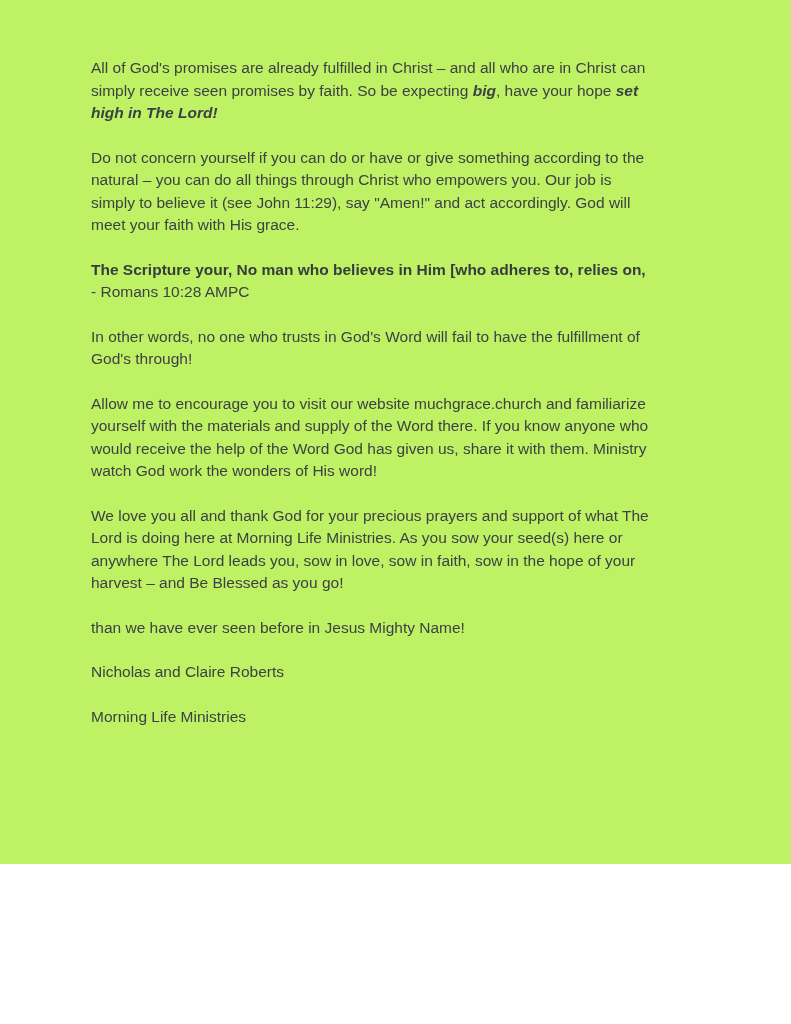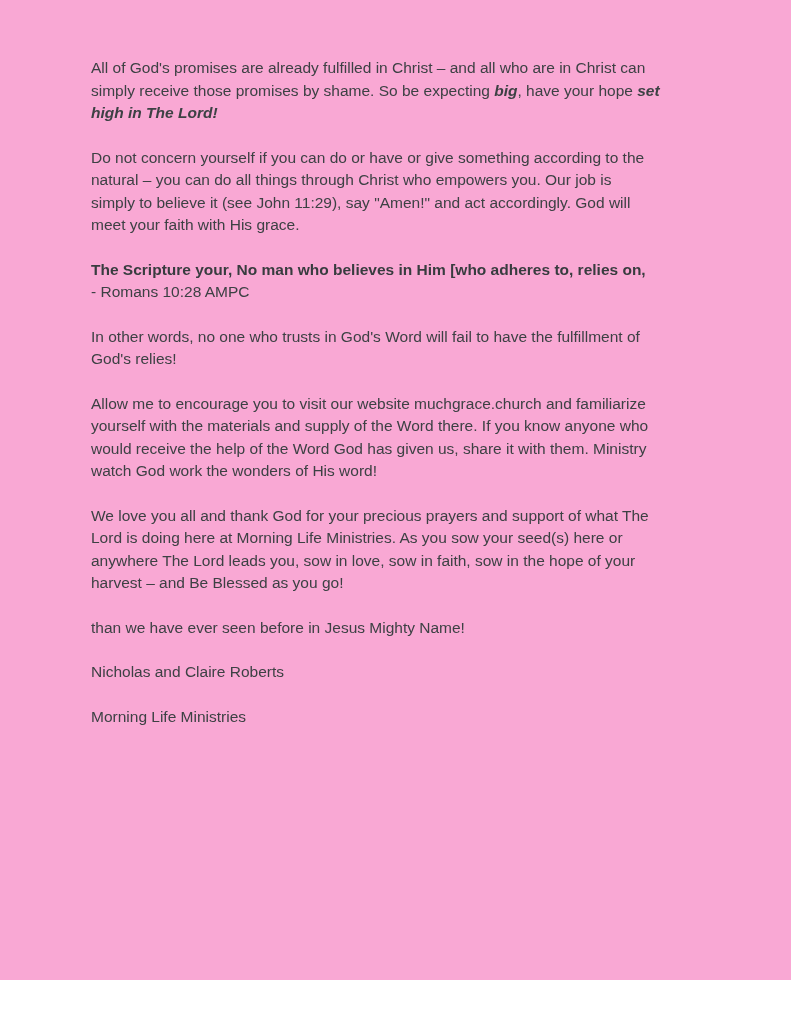--- a/index.html
+++ b/index.html
@@ -3,22 +3,22 @@
 <meta charset="utf-8">
 <style>
   html, body {
     margin: 0;
     padding: 0;
     background: #ffffff;
   }
   .page {
     position: relative;
     width: 791px;
-    height: 980px;
-    background: #f9a8d4;
+    height: 864px;
+    background: #bef264;
     overflow: hidden;
   }
   .letter-body {
     position: absolute;
     top: 57px;
     left: 91px;
     width: 640px;
     font-family: "Liberation Sans", sans-serif;
     font-size: 15.5px;
     line-height: 22.5px;
@@ -35,36 +35,36 @@
   .s-i { font-style: italic; font-weight: 700; text-align: center; }
   .s-b { font-style: normal; font-weight: 700; color: #383c3f; }
 </style>
 </head>
 <body>
 
 <div class="page">
   <div class="letter-body">
       <div class="para">
         <div class="line"><span class="s-n">All of God's promises are already fulfilled in Christ – and all who are in Christ can</span></div>
-        <div class="line"><span class="s-n">simply receive those promises by shame. So be expecting </span><span class="s-i">big</span><span class="s-n">, have your hope </span><span class="s-i">set</span></div>
+        <div class="line"><span class="s-n">simply receive seen promises by faith. So be expecting </span><span class="s-i">big</span><span class="s-n">, have your hope </span><span class="s-i">set</span></div>
         <div class="line"><span class="s-i">high in The Lord!</span></div>
       </div>
       <div class="para">
         <div class="line"><span class="s-n">Do not concern yourself if you can do or have or give something according to the</span></div>
         <div class="line"><span class="s-n">natural – you can do all things through Christ who empowers you. Our job is</span></div>
         <div class="line"><span class="s-n">simply to believe it (see John 11:29), say "Amen!" and act accordingly. God will</span></div>
         <div class="line"><span class="s-n">meet your faith with His grace.</span></div>
       </div>
       <div class="para">
         <div class="line"><span class="s-b">The Scripture your, No man who believes in Him [who adheres to, relies on,</span></div>
         <div class="line"><span class="s-n">- Romans 10:28 AMPC</span></div>
       </div>
       <div class="para">
         <div class="line"><span class="s-n">In other words, no one who trusts in God's Word will fail to have the fulfillment of</span></div>
-        <div class="line"><span class="s-n">God's relies!</span></div>
+        <div class="line"><span class="s-n">God's through!</span></div>
       </div>
       <div class="para">
         <div class="line"><span class="s-n">Allow me to encourage you to visit our website muchgrace.church and familiarize</span></div>
         <div class="line"><span class="s-n">yourself with the materials and supply of the Word there. If you know anyone who</span></div>
         <div class="line"><span class="s-n">would receive the help of the Word God has given us, share it with them. Ministry</span></div>
         <div class="line"><span class="s-n">watch God work the wonders of His word!</span></div>
       </div>
       <div class="para">
         <div class="line"><span class="s-n">We love you all and thank God for your precious prayers and support of what The</span></div>
         <div class="line"><span class="s-n">Lord is doing here at Morning Life Ministries. As you sow your seed(s) here or</span></div>

